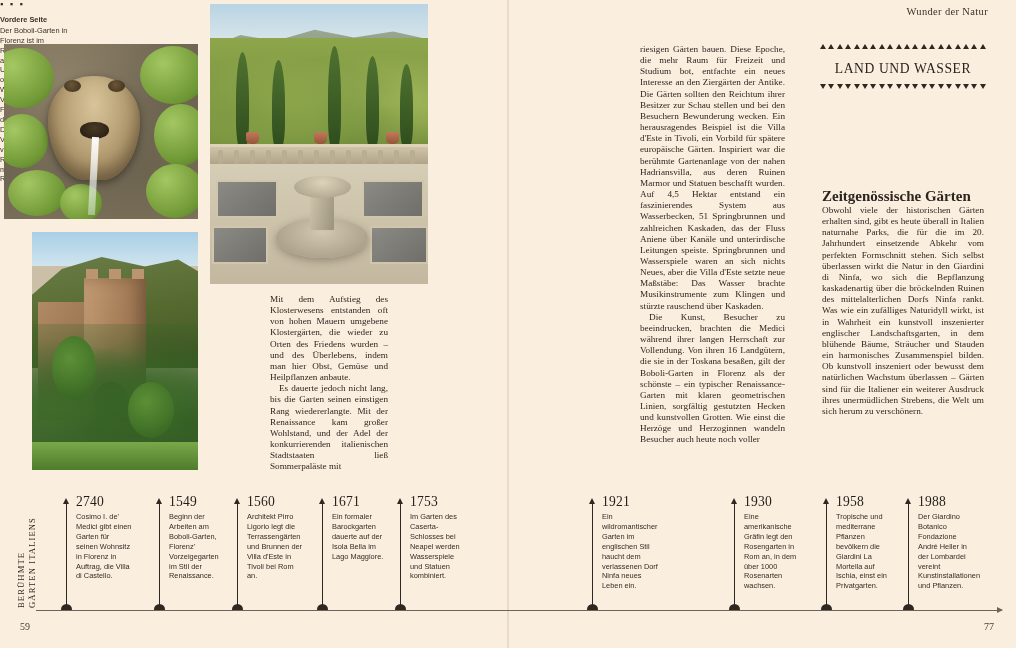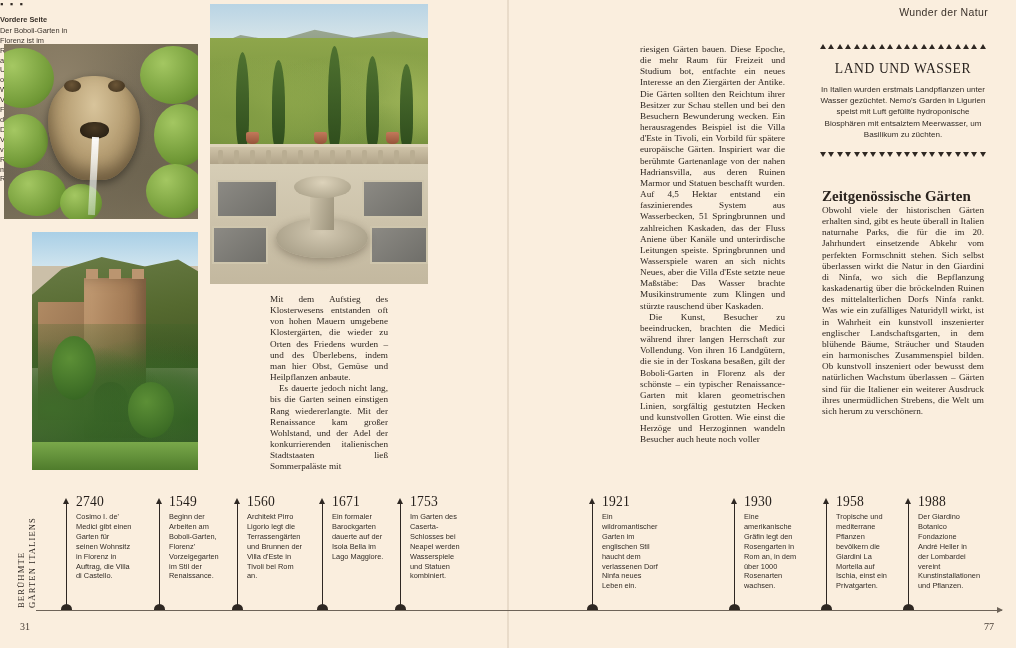--- a/index.html
+++ b/index.html
@@ -9,21 +9,21 @@
     font-family:"Liberation Serif",serif;
     color:#2e2722;
     overflow:hidden;
     position:relative;
   }
   .page{position:absolute;inset:0;}
 
   
   .runhead{
     position:absolute;top:6px;right:28px;
-    font-family:Liberation Sans, sans-serif;
+    font-family:Liberation Serif, serif;
     font-size:10.5px;letter-spacing:.35px;color:#3a312a;
   }
 
   
   .photo{position:absolute;overflow:hidden;background:#cbbfa8;}
 
   
   #photo-mascaron{left:4px;top:44px;width:194px;height:175px;}
   #photo-mascaron .rock{
     position:absolute;inset:0;
@@ -394,21 +394,20 @@
         <i></i>
         <i></i>
         <i></i>
         <i></i>
         <i></i>
         <i></i>
         <i></i>
         <i></i>
     </div>
     <h3>LAND UND WASSER</h3>
-    <p>In Italien wurden erstmals Landpflanzen unter Wasser gezüchtet. Nemo's Garden in Ligurien speist mit Luft gefüllte hydroponische Biosphären mit entsalztem Meerwasser, um Basilikum zu züchten.</p>
     <div class="zig-row down">
       <i></i>
         <i></i>
         <i></i>
         <i></i>
         <i></i>
         <i></i>
         <i></i>
         <i></i>
         <i></i>
@@ -516,16 +515,16 @@
             <div class="head"></div>
             <div class="stem"></div>
             <div class="foot"></div>
           </div>
           <div class="tl-year">1988</div>
           <div class="tl-text">Der Giardino Botanico Fondazione André Heller in der Lombardei vereint Kunstinstallationen und Pflanzen.</div>
         </div>
       </div>
   </div>
 
-  <div class="folio" id="folio-left">31</div>
+  <div class="folio" id="folio-left">59</div>
   <div class="folio" id="folio-right">77</div>
 
 </div>
 
 </body></html>

